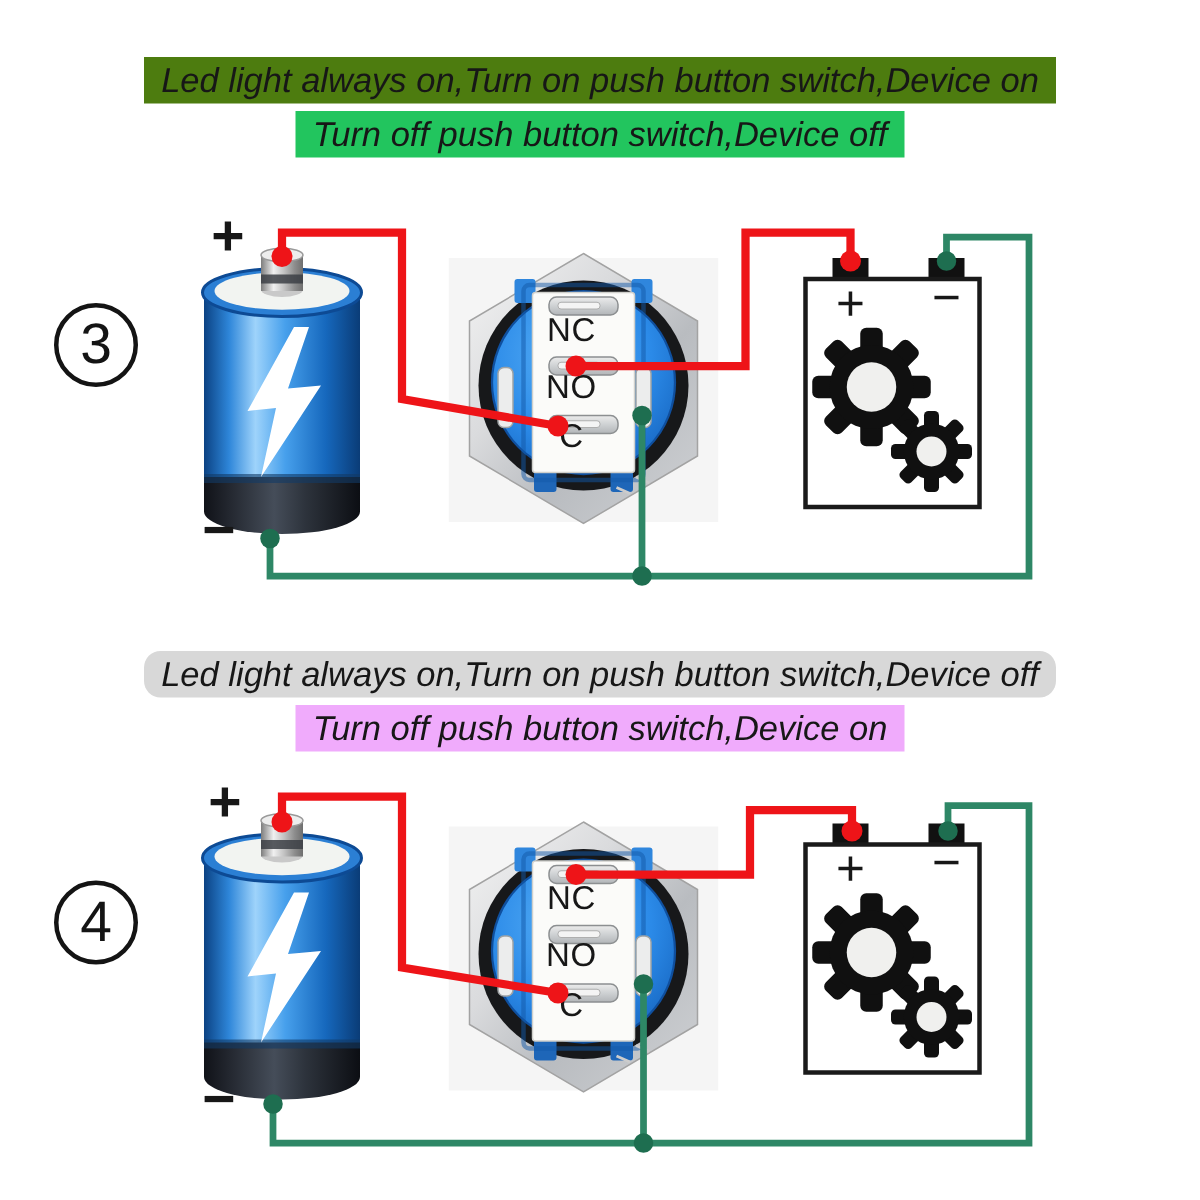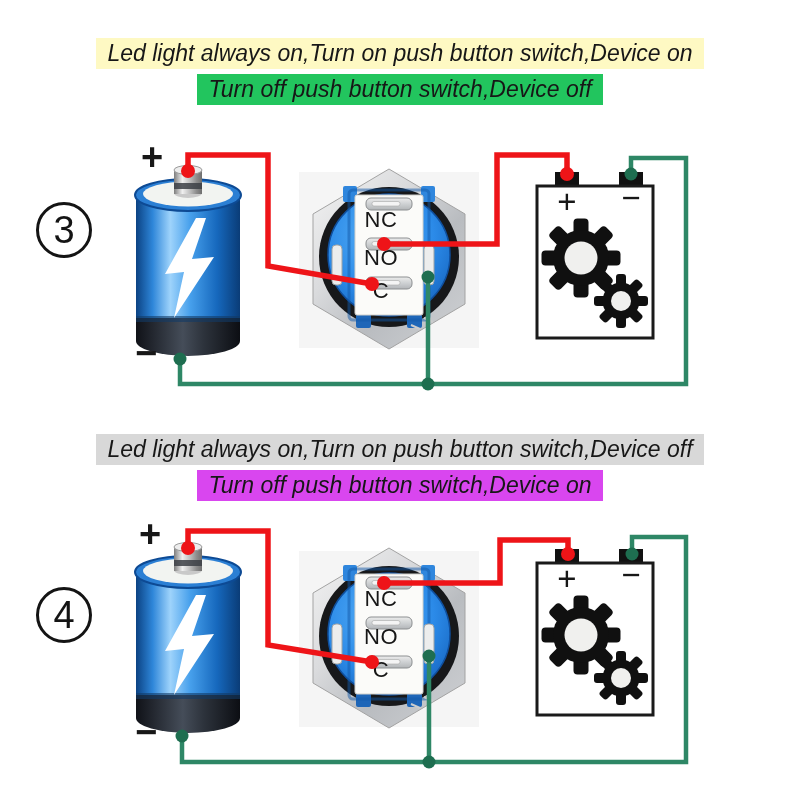--- a/index.html
+++ b/index.html
@@ -175,28 +175,28 @@
           <circle cx="568" cy="554" r="7" fill="#ee1418"></circle>
           <circle cx="632" cy="554" r="6.5" fill="#1e6e50"></circle>
           <circle cx="182" cy="736" r="6.5" fill="#1e6e50"></circle>
           <circle cx="429" cy="656" r="6.5" fill="#1e6e50"></circle>
           <circle cx="429" cy="762" r="6.5" fill="#1e6e50"></circle>
         </g>
     </g>
   </svg>
 
   <div class="caption" style="top:38px">
-    <span class="cap-line" style="background: #fef9c3; color: rgb(23, 23, 23);">Led light always on,Turn on push button switch,Device on</span>
+    <span class="cap-line" style="background: #4d7c0f; color: rgb(23, 23, 23);">Led light always on,Turn on push button switch,Device on</span>
   </div>
   <div class="caption" style="top:74px">
     <span class="cap-line" style="background: #22c55e; color: rgb(23, 23, 23);">Turn off push button switch,Device off</span>
   </div>
   <div class="caption" style="top:434px">
-    <span class="cap-line" style="background: rgb(216, 216, 216); color: rgb(23, 23, 23);">Led light always on,Turn on push button switch,Device off</span>
+    <span class="cap-line" style="background: rgb(216, 216, 216); color: rgb(23, 23, 23); border-radius: 11px;">Led light always on,Turn on push button switch,Device off</span>
   </div>
   <div class="caption" style="top:470px">
-    <span class="cap-line" style="background: #d946ef; color: rgb(23, 23, 23);">Turn off push button switch,Device on</span>
+    <span class="cap-line" style="background: #f0abfc; color: rgb(23, 23, 23);">Turn off push button switch,Device on</span>
   </div>
 
   <div class="badge" style="top:202px">3</div>
   <div class="badge" style="top:587px">4</div>
 
 </div>
 
 </body></html>

